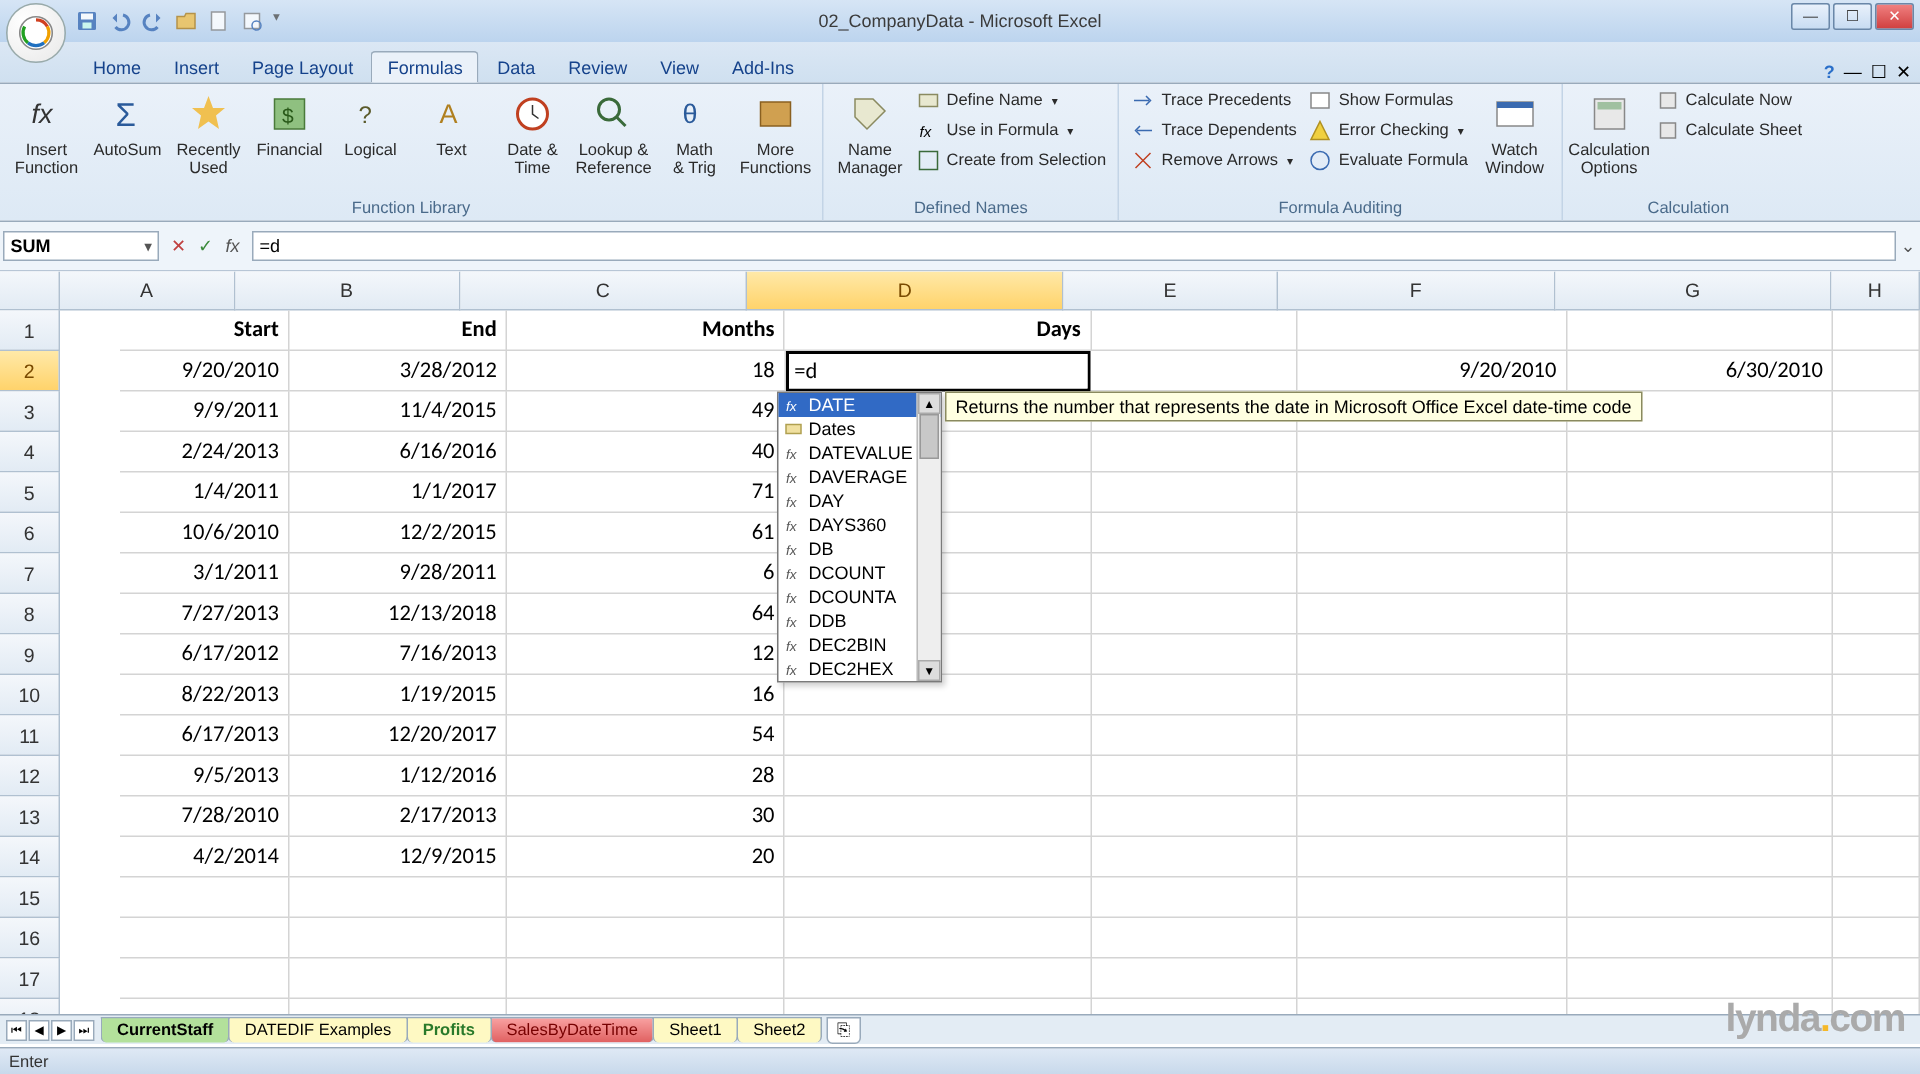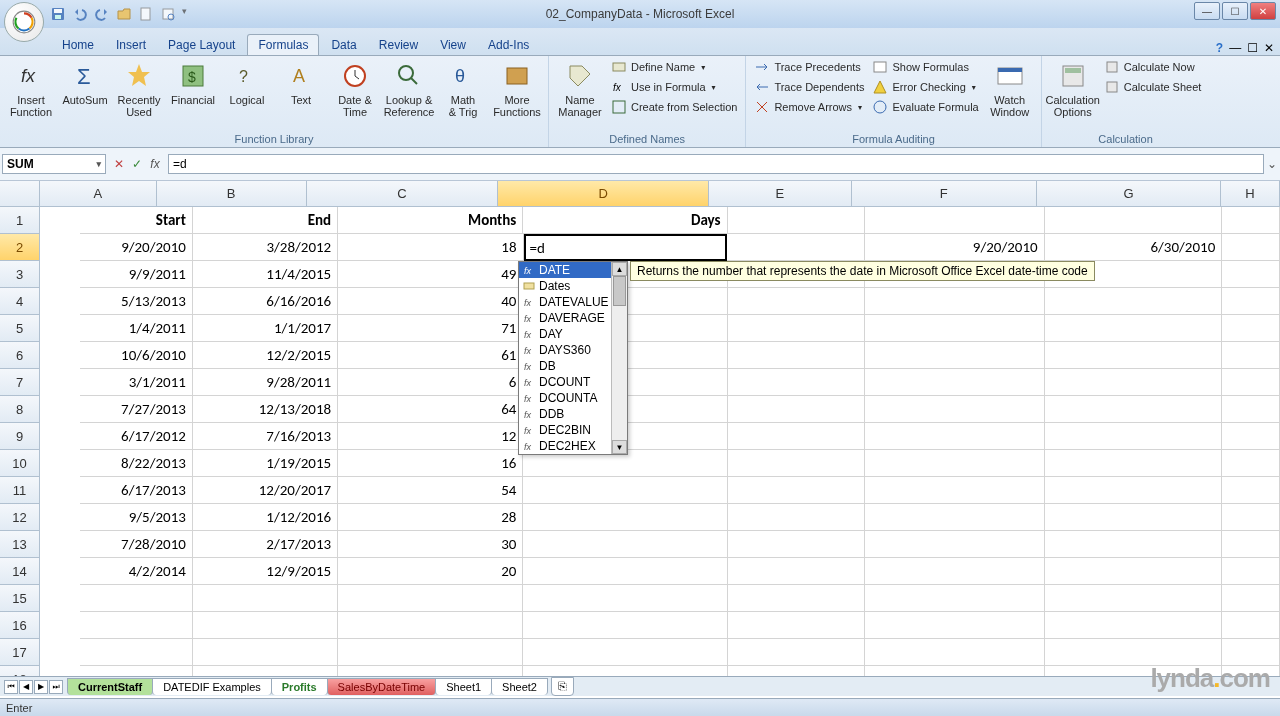--- a/index.html
+++ b/index.html
@@ -69,21 +69,21 @@
 .ac-scroll { position:absolute; right:0; top:0; bottom:0; width:16px; background:#eee; border-left:1px solid #bbb; }
 .ac-scroll .arr { height:14px; background:#ddd; border:1px solid #aaa; display:flex; align-items:center; justify-content:center; font-size:8px; }
 .ac-scroll .thumb { position:absolute; top:14px; left:1px; right:1px; height:30px; background:#c8c8c8; border:1px solid #999; }
 
 .ac-tooltip { position: absolute; left: 630px; top: 80px; background: #ffffe1; border: 1px solid #8a8a60; padding: 2px 6px; font-size: 12px; z-index: 50; white-space: nowrap; }
 
 
 .sheettabs { position: absolute; left: 0; right: 0; bottom: 20px; height: 20px; background: #e3ecf4; border-top: 1px solid #9ab; display: flex; align-items: center; font-size: 11px; }
 .nav-arrows { display: flex; gap: 1px; padding: 0 4px; }
 .nav-arrows span { width: 14px; height: 14px; border: 1px solid #9ab; background: #fff; display:flex; align-items:center; justify-content:center; font-size:8px; }
-.stab { padding: 2px 10px; background: #ffffff; border: 1px solid #9ab; border-bottom: none; margin-right: -1px; border-radius: 0 0 4px 4px; }
+.stab { padding: 2px 10px; background: #fef9c3; border: 1px solid #9ab; border-bottom: none; margin-right: -1px; border-radius: 0 0 4px 4px; }
 .stab.active { background: #b3e19b; font-weight: bold; }
 .stab.green { color: #2a7a2a; font-weight: bold; }
 .stab.red { background: linear-gradient(#f8a0a0,#e06060); color: #700; }
 .watermark { position:absolute; right:10px; bottom:2px; font-size:26px; font-weight:bold; color:#aaa; font-family: Arial, sans-serif; letter-spacing:-1px; }
 .watermark .dot { color:#f5b829; }
 
 
 .statusbar { position: absolute; left: 0; right: 0; bottom: 0; height: 18px; background: linear-gradient(#dfe9f5,#c8d9eb); border-top: 1px solid #9ab; font-size: 11px; display: flex; align-items: center; padding: 0 6px; color: #333; }
 
 
@@ -430,21 +430,21 @@
         <div class="cell cA">9/9/2011</div>
         <div class="cell cB">11/4/2015</div>
         <div class="cell cC">49</div>
         <div class="cell cD"></div>
         <div class="cell cE"></div>
         <div class="cell cF"></div>
         <div class="cell cG"></div>
         <div class="cell cH"></div>
       </div>
       <div class="row">
-        <div class="cell cA">5/13/2013</div>
+        <div class="cell cA">2/24/2013</div>
         <div class="cell cB">6/16/2016</div>
         <div class="cell cC">40</div>
         <div class="cell cD"></div>
         <div class="cell cE"></div>
         <div class="cell cF"></div>
         <div class="cell cG"></div>
         <div class="cell cH"></div>
       </div>
       <div class="row">
         <div class="cell cA">1/4/2011</div>

